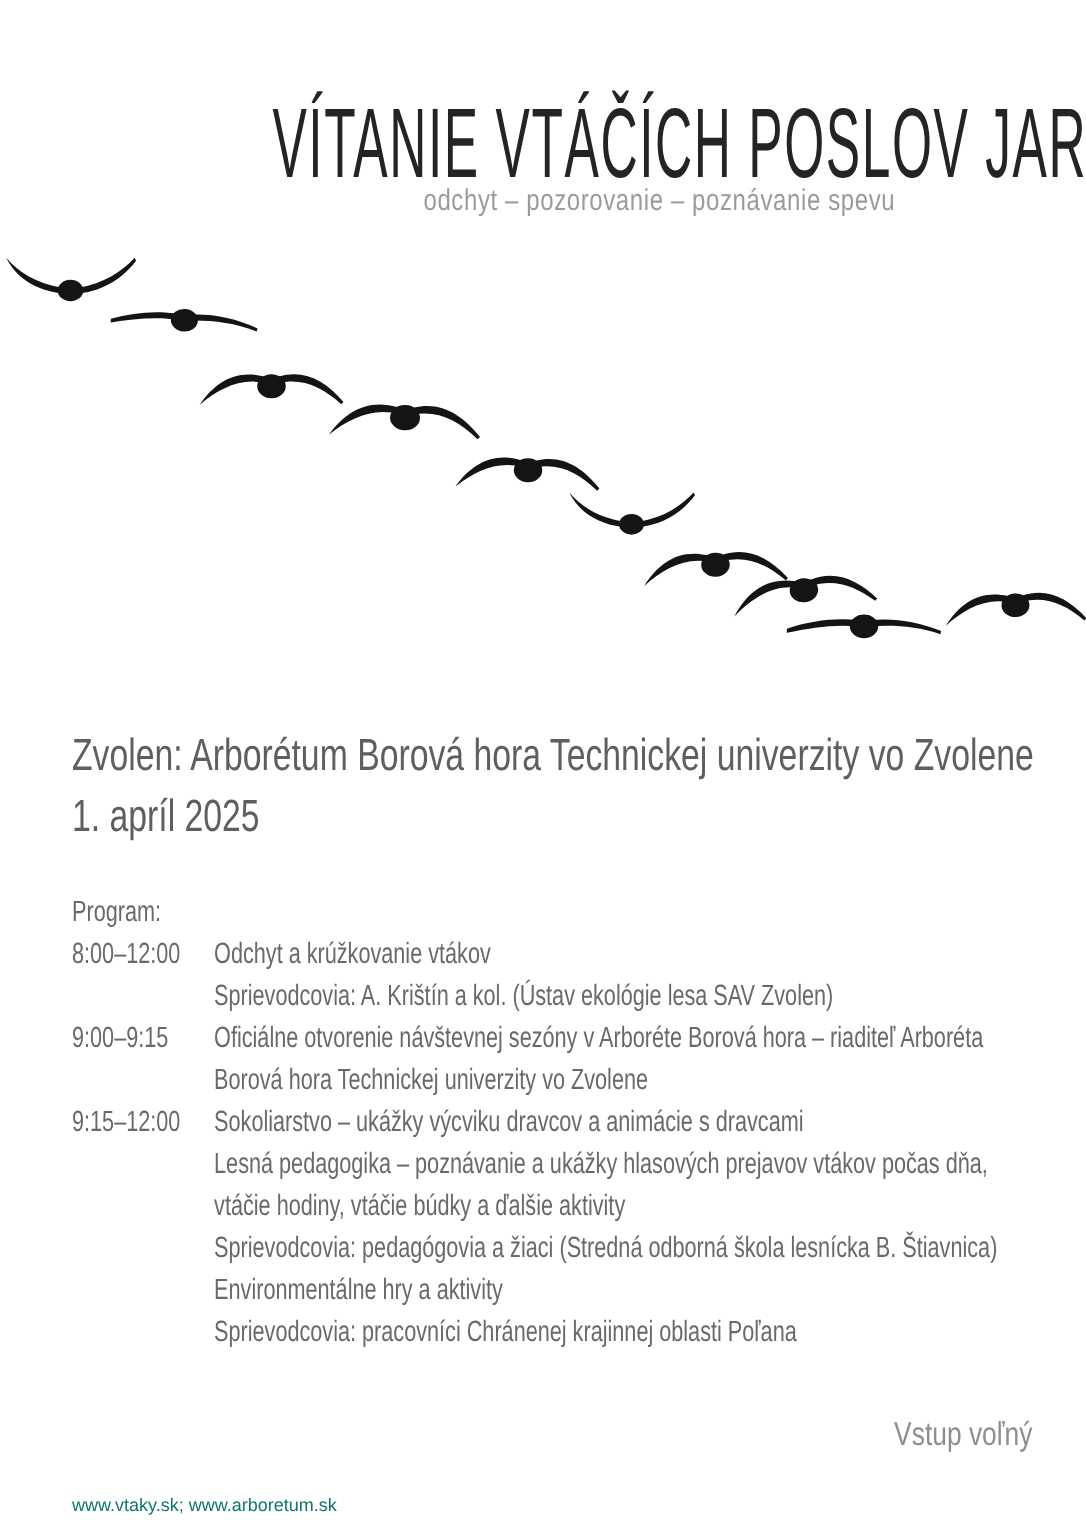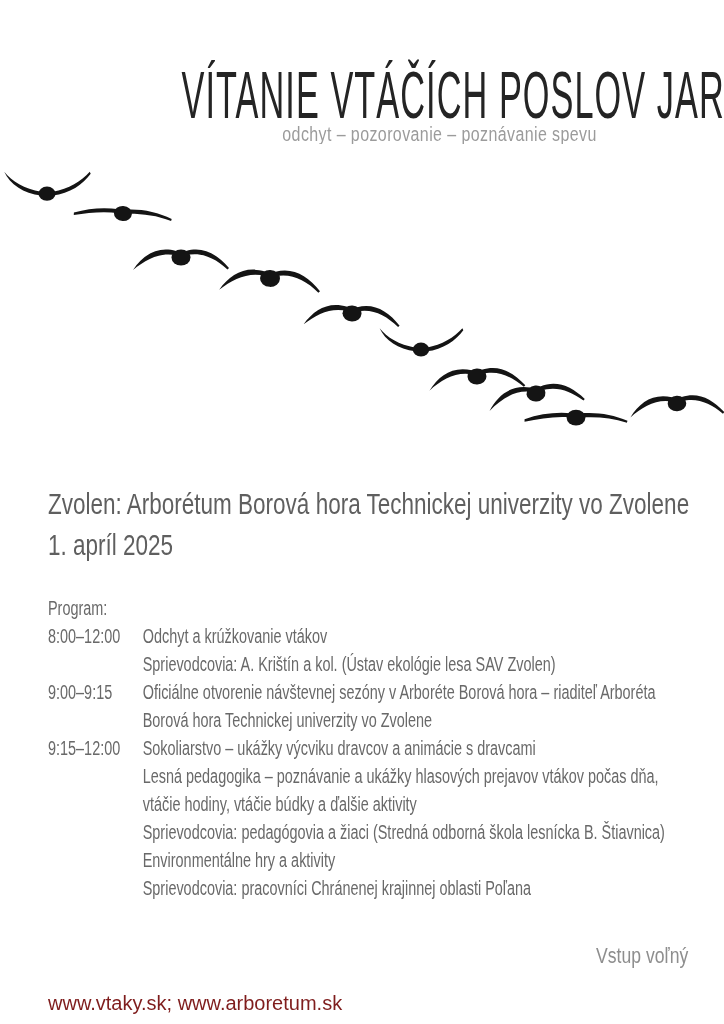--- a/index.html
+++ b/index.html
@@ -78,22 +78,22 @@
   .admission {
     position: absolute; right: 36px; top: 944px;
     color: #8e8e8e;
     font-size: 22px; line-height: 24px;
     white-space: nowrap;
     transform: scaleX(0.80);
     transform-origin: right top;
   }
   .websites {
     position: absolute; left: 48px; top: 994px;
-    color: #7f1d1d;
-    font-size: 20px; line-height: 18px;
+    color: #0f766e;
+    font-size: 12px; line-height: 18px;
     white-space: nowrap;
   }
 </style>
 </head>
 <body>
 
 <div class="page">
 
   <div class="title-wrap">
     <div class="title">VÍTANIE VTÁČÍCH POSLOV JARI</div>

